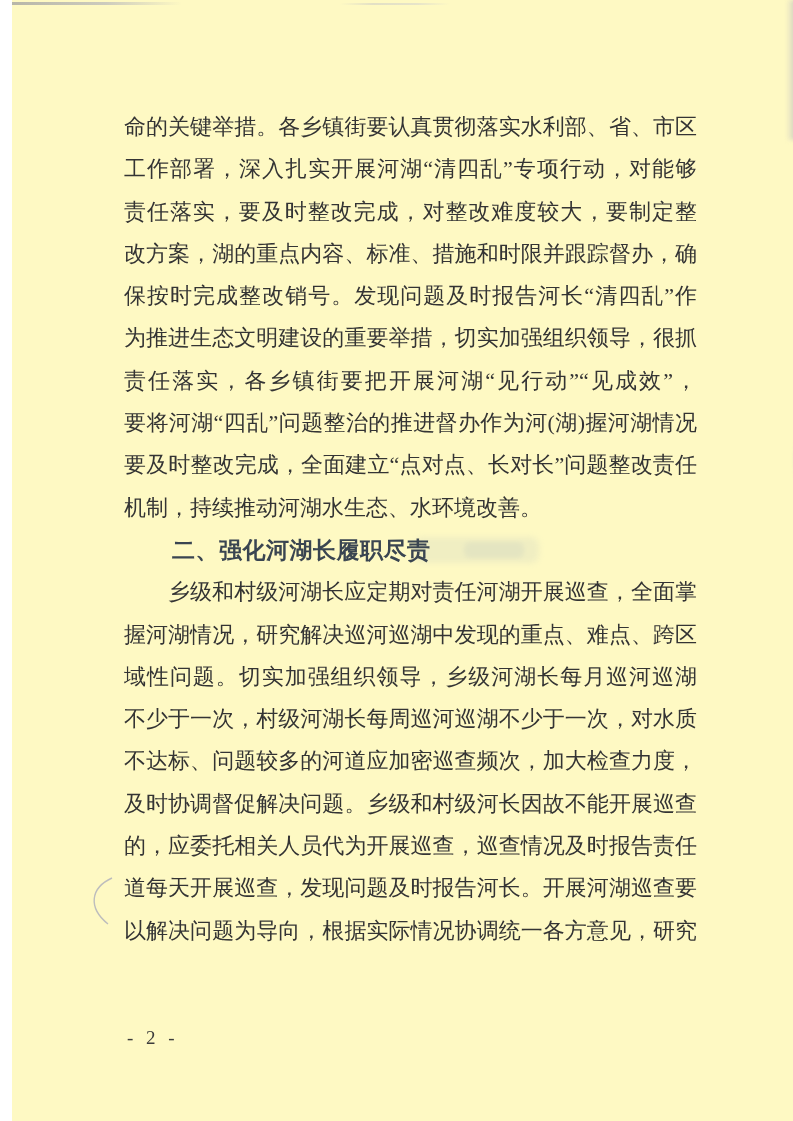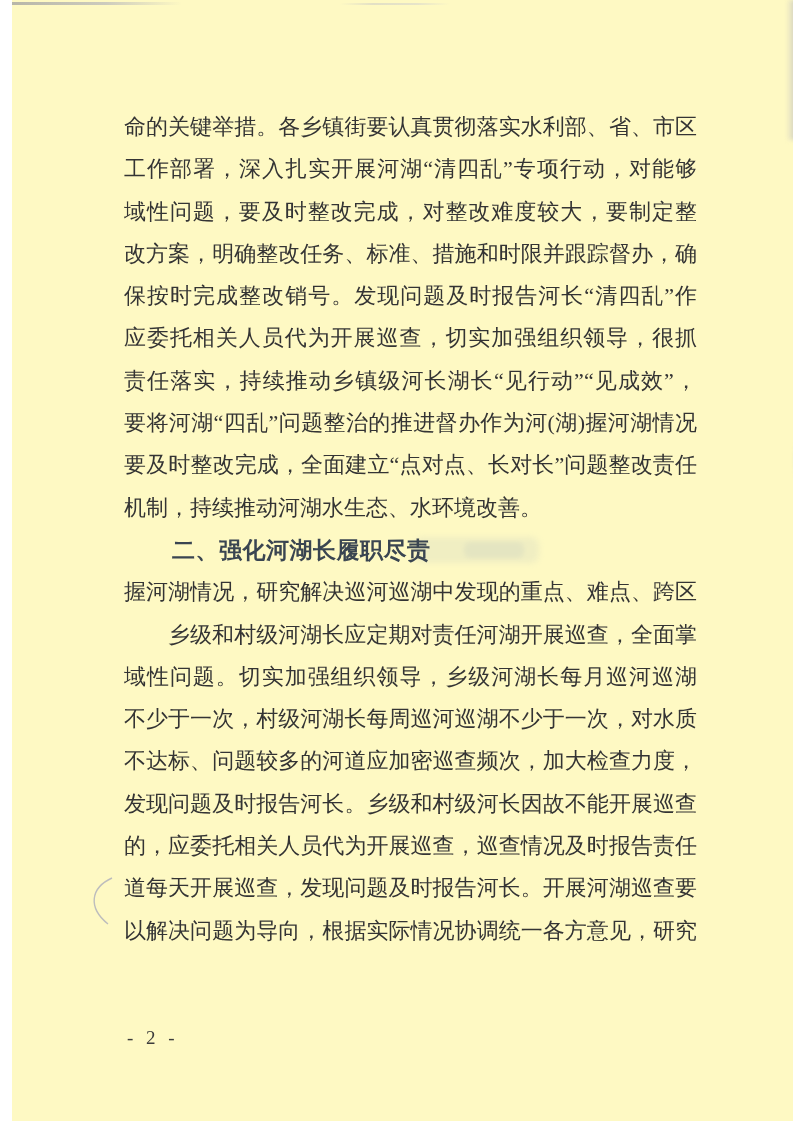--- a/index.html
+++ b/index.html
@@ -123,37 +123,37 @@
   <div class="artifact right-edge-line"></div>
   <svg class="artifact arc-mark" width="42" height="52" viewBox="0 0 42 52">
     <path d="M 30 2 C 8 12, 6 32, 26 48" fill="none" stroke="#bdbdbd" stroke-width="1.4"></path>
   </svg>
   <div class="artifact smudge-1"></div>
   <div class="artifact smudge-2"></div>
 
   <div class="text-block">
     <div class="line">命的关键举措。各乡镇街要认真贯彻落实水利部、省、市区</div>
     <div class="line">工作部署，深入扎实开展河湖“清四乱”专项行动，对能够</div>
-    <div class="line">域性问题，要及时整改完成，对整改难度较大，要制定整</div>
-    <div class="line">改方案，明确整改任务、标准、措施和时限并跟踪督办，确</div>
+    <div class="line">责任落实，要及时整改完成，对整改难度较大，要制定整</div>
+    <div class="line">改方案，湖的重点内容、标准、措施和时限并跟踪督办，确</div>
     <div class="line">保按时完成整改销号。发现问题及时报告河长“清四乱”作</div>
-    <div class="line">应委托相关人员代为开展巡查，切实加强组织领导，很抓</div>
-    <div class="line">责任落实，持续推动乡镇级河长湖长“见行动”“见成效”，</div>
+    <div class="line">为推进生态文明建设的重要举措，切实加强组织领导，很抓</div>
+    <div class="line">责任落实，各乡镇街要把开展河湖“见行动”“见成效”，</div>
     <div class="line">要将河湖“四乱”问题整治的推进督办作为河(湖)握河湖情况</div>
     <div class="line">要及时整改完成，全面建立“点对点、长对长”问题整改责任</div>
     <div class="line short">机制，持续推动河湖水生态、水环境改善。</div>
 
     <div class="line heading">二、强化河湖长履职尽责</div>
 
+    <div class="line indent">乡级和村级河湖长应定期对责任河湖开展巡查，全面掌</div>
     <div class="line">握河湖情况，研究解决巡河巡湖中发现的重点、难点、跨区</div>
-    <div class="line indent">乡级和村级河湖长应定期对责任河湖开展巡查，全面掌</div>
     <div class="line">域性问题。切实加强组织领导，乡级河湖长每月巡河巡湖</div>
     <div class="line">不少于一次，村级河湖长每周巡河巡湖不少于一次，对水质</div>
     <div class="line">不达标、问题较多的河道应加密巡查频次，加大检查力度，</div>
-    <div class="line">发现问题及时报告河长。乡级和村级河长因故不能开展巡查</div>
+    <div class="line">及时协调督促解决问题。乡级和村级河长因故不能开展巡查</div>
     <div class="line">的，应委托相关人员代为开展巡查，巡查情况及时报告责任</div>
     <div class="line">道每天开展巡查，发现问题及时报告河长。开展河湖巡查要</div>
     <div class="line">以解决问题为导向，根据实际情况协调统一各方意见，研究</div>
   </div>
 
   <div class="page-number">- 2 -</div>
 
 </div>
 
 </body></html>

